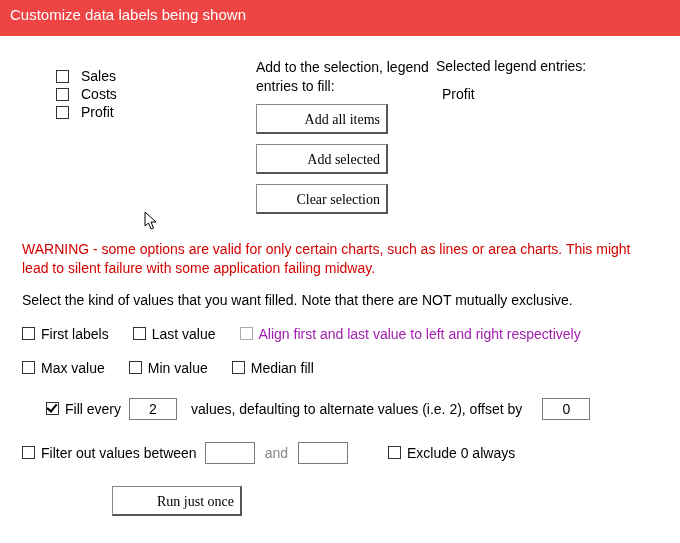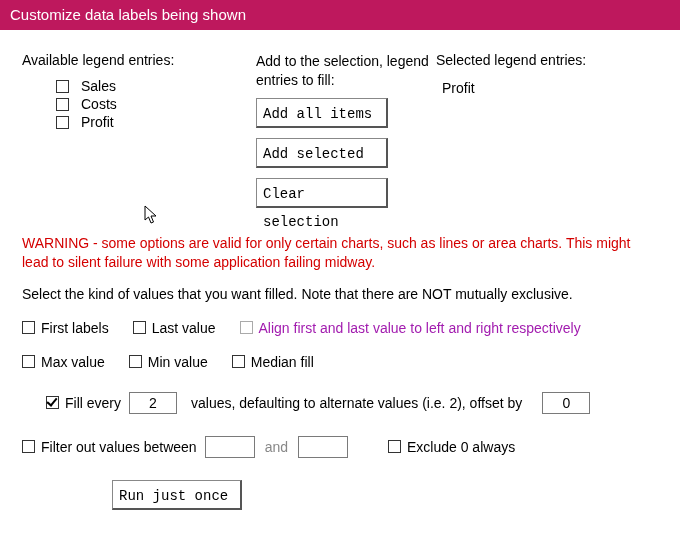--- a/index.html
+++ b/index.html
@@ -6,25 +6,25 @@
   html, body {
     margin: 0; padding: 0;
     width: 680px; height: 543px;
     font-family: "Segoe UI", Tahoma, sans-serif;
     font-size: 14px;
     color: #000;
     background: #fff;
     overflow: hidden;
   }
   .titlebar {
-    background: #be185d;
+    background: #ef4444;
     color: #fff;
     padding: 6px 10px;
     font-size: 15px;
-    height: 30px;
+    height: 36px;
   }
   .body {
     padding: 22px 20px 10px 22px;
     position: relative;
   }
   .cols {
     display: flex;
     align-items: flex-start;
   }
   .col-left { width: 234px; }
@@ -53,28 +53,28 @@
     border: solid #000;
     border-width: 0 2px 2px 0;
     transform: rotate(40deg);
   }
   .mid-instr { margin-bottom: 8px; line-height: 1.35; }
   .btn {
     display: block;
     width: 132px;
     height: 30px;
     line-height: 28px;
-    text-align: left;
+    text-align: right;
     background: #fff;
     border: 1px solid #888;
     border-right: 2px solid #555;
     border-bottom: 2px solid #555;
     margin-bottom: 10px;
     cursor: pointer;
-    font-family: Liberation Mono, monospace;
+    font-family: Liberation Serif, serif;
     font-size: 14px;
   }
   .selected-item { margin-top: 12px; padding-left: 6px; }
   .warning {
     color: #d40000;
     margin-top: 16px;
     line-height: 1.35;
   }
   .instr2 { margin-top: 14px; }
   .opts-row {
@@ -129,21 +129,20 @@
 <body>
 
 <div class="titlebar">
   <span>Customize data labels being shown</span>
 </div>
 
 <div class="body">
 
   <div class="cols">
     <div class="col-left">
-      <div class="section-label">Available legend entries:</div>
       <div class="legend-list">
         <div class="legend-item">
           <span class="chk"></span>
           <span>Sales</span>
         </div>
         <div class="legend-item">
           <span class="chk"></span>
           <span>Costs</span>
         </div>
         <div class="legend-item">

